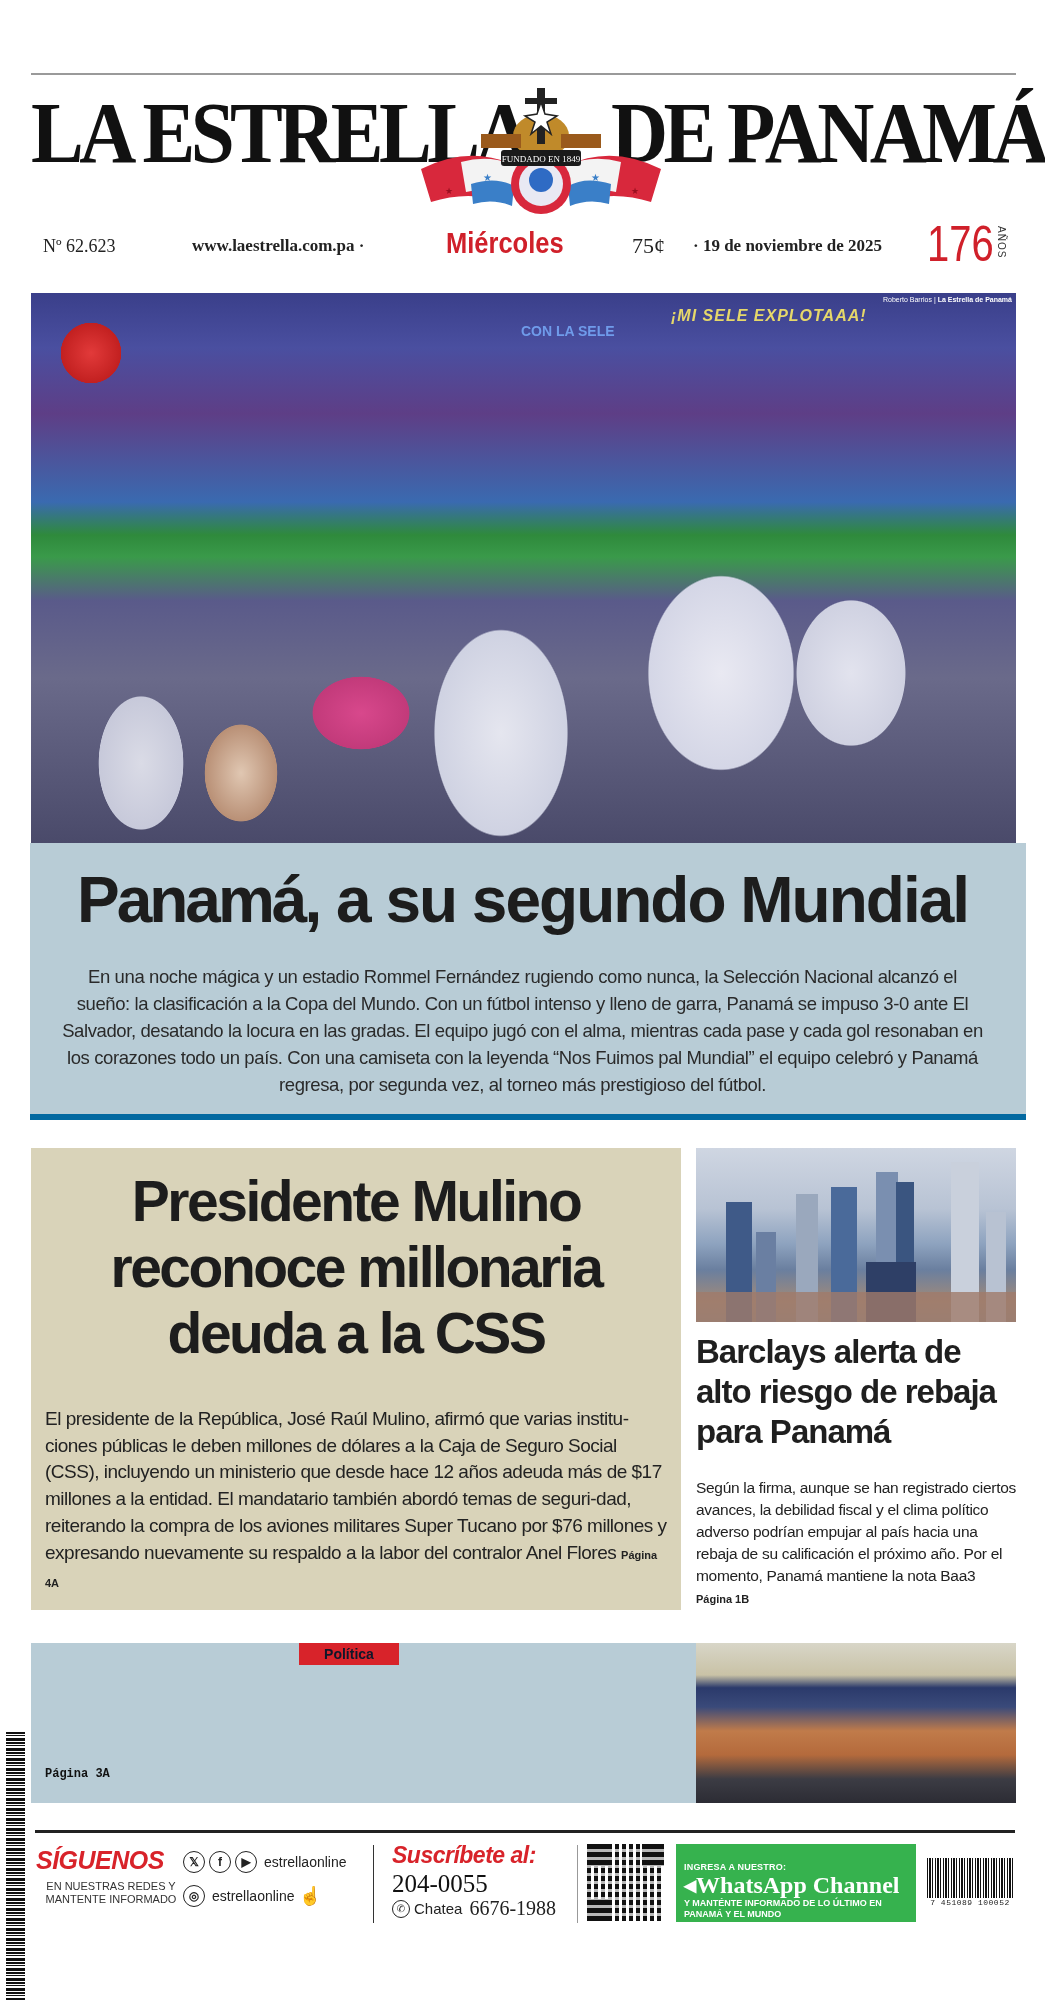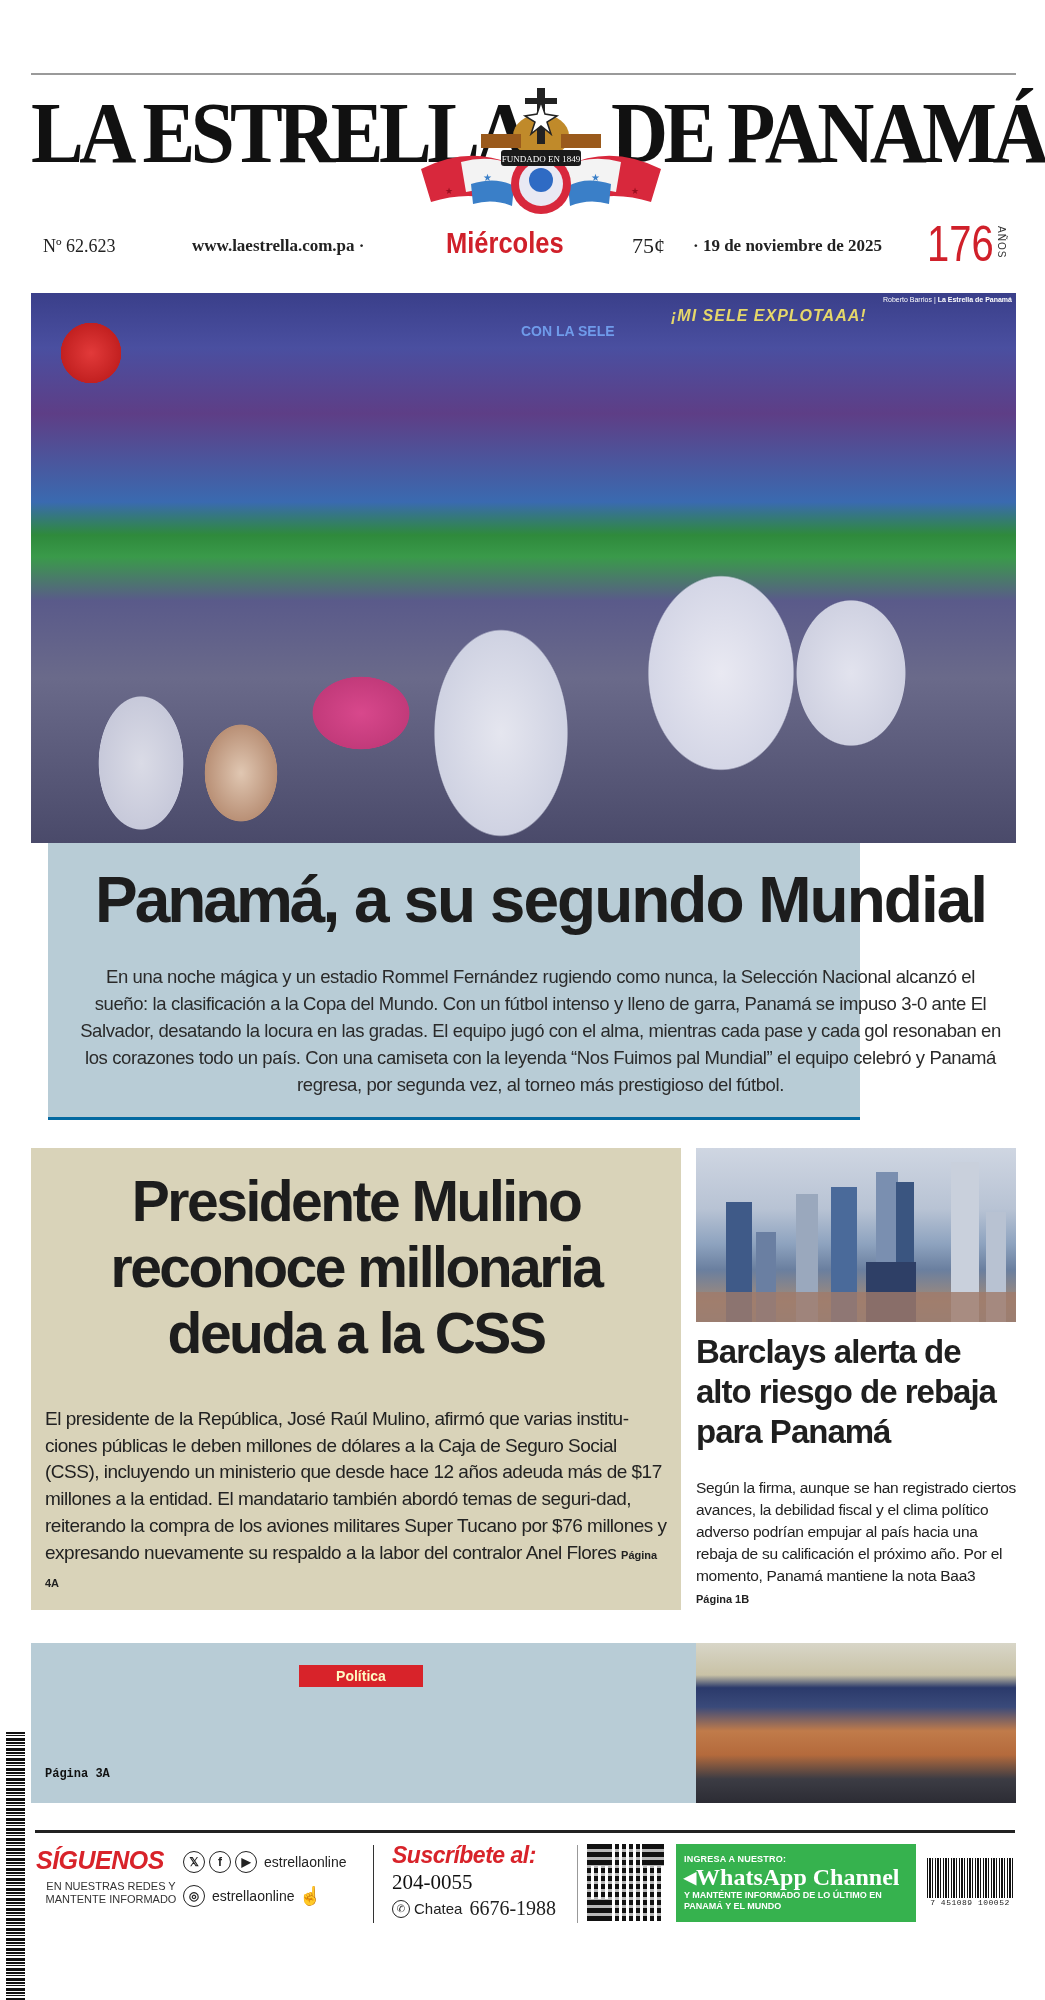--- a/index.html
+++ b/index.html
@@ -41,76 +41,76 @@
       radial-gradient(ellipse 60px 80px at 210px 480px, #e0c7b2 0%, #b99076 60%, transparent 61%),
       radial-gradient(ellipse 50px 50px at 60px 60px, #e23a3a 0%, #c22020 60%, transparent 61%),
       linear-gradient(180deg, #3a3f8a 0%, #4a4fa0 10%, #5e3e86 22%, #3a6ab0 38%, #2f8a3c 44%, #3a9a4a 48%, #5a5a8a 56%, #6a6a8a 70%, #4a4a6a 100%);
   }
   .hero-photo .credit { position: absolute; right: 4px; top: 3px; font-size: 7px; color: #fff; white-space: nowrap; }
   .hero-photo .credit b { font-weight: bold; }
   .hero-photo .banner { position: absolute; left: 640px; top: 14px; font-size: 16px; font-weight: bold; font-style: italic; color: #e6d86a; letter-spacing: 1px; }
   .hero-photo .banner2 { position: absolute; left: 490px; top: 30px; font-size: 14px; font-weight: bold; color: #7ab0ff; opacity: .8; }
 
   
-  .main-story { position: absolute; left: 48px; top: 843px; width: 812px; height: 277px; background: #b8ccd6; border-bottom: 3px solid #0369a1; }
+  .main-story { position: absolute; left: 30px; top: 843px; width: 996px; height: 277px; background: #b8ccd6; border-bottom: 6px solid #0369a1; }
   .main-headline { position: absolute; left: 0; top: 20px; width: 985px; text-align: center; font-size: 64px; line-height: 74px; color: #1d1d1d; letter-spacing: -2px; white-space: nowrap; }
   .main-headline .bold { font-weight: bold; letter-spacing: -3px; }
   .main-body { position: absolute; left: 30px; top: 120px; width: 925px; text-align: center; font-size: 18.5px; line-height: 27px; color: #2a2a2a; letter-spacing: -0.4px; }
 
   
   .css-story { position: absolute; left: 31px; top: 1148px; width: 650px; height: 462px; background: #d9d3b9; }
   .css-headline { position: absolute; left: 0; top: 20px; width: 650px; text-align: center; font-size: 57px; line-height: 66px; color: #1d1d1d; letter-spacing: -2.5px; }
   .css-body { position: absolute; left: 14px; top: 258px; width: 625px; font-size: 19px; line-height: 26.7px; color: #222; letter-spacing: -0.5px; }
   .page-ref { font-weight: bold; font-size: 11px; letter-spacing: 0; }
 
   
   .city-photo { position: absolute; left: 696px; top: 1148px; width: 320px; height: 174px; overflow: hidden;
     background: linear-gradient(180deg, #cfd6e2 0%, #b8c3d4 35%, #8ea3bf 55%, #6a7f9f 70%, #a08a7a 88%, #8a8a8a 100%); }
   .city-photo .bldg { position: absolute; bottom: 0; background: #4a5f80; }
   .barclays-headline { position: absolute; left: 696px; top: 1332px; width: 320px; font-size: 33px; line-height: 40px; color: #1f1f1f; letter-spacing: -1px; }
   .barclays-body { position: absolute; left: 696px; top: 1477px; width: 320px; font-size: 15.5px; line-height: 22px; color: #222; letter-spacing: -0.3px; }
 
   
   .politics { position: absolute; left: 31px; top: 1643px; width: 665px; height: 160px; background: #b8ccd6; }
-  .politica-label { position: absolute; left: 268px; top: 22px; width: 124px; height: 22px; background: #d8232a; color: #fef9c3; font-weight: bold; font-size: 14px; text-align: center; line-height: 22px; }
+  .politica-label { position: absolute; left: 268px; top: 0; width: 100px; height: 22px; background: #d8232a; color: #0f172a; font-weight: bold; font-size: 14px; text-align: center; line-height: 22px; }
   .politics-headline { position: absolute; left: 0; top: 36px; width: 665px; text-align: center; font-style: italic; font-size: 33px; line-height: 46px; color: #222; letter-spacing: -1.2px; }
   .politics-page { position: absolute; left: 14px; top: 124px; font-weight: bold; font-size: 12px; color: #111; font-family: Liberation Mono, monospace; }
   .assembly-photo { position: absolute; left: 696px; top: 1643px; width: 320px; height: 160px; overflow: hidden;
     background: linear-gradient(180deg, #d8d6c8 0%, #c9c2a6 20%, #2b3a6b 28%, #3a4a7a 40%, #c07b4a 55%, #b46a3c 70%, #3c3c44 85%, #2c2c34 100%); }
 
   
   .side-barcode { position: absolute; left: 6px; top: 1732px; width: 19px; height: 268px;
     background: repeating-linear-gradient(180deg, #111 0 2px, #fff 2px 3px, #111 3px 4px, #fff 4px 6px, #111 6px 9px, #fff 9px 10px); }
 
   
   .footer-rule { position: absolute; left: 35px; top: 1830px; width: 980px; height: 3px; background: #222; }
   .siguenos { position: absolute; left: 36px; top: 1846px; font-weight: bold; font-style: italic; color: #d8232a; font-size: 25px; letter-spacing: -0.5px; }
   .siguenos-sub { position: absolute; left: 36px; top: 1880px; font-size: 11px; line-height: 13px; color: #333; width: 150px; text-align: center; }
   .social-row { position: absolute; left: 183px; top: 1851px; display: flex; align-items: center; gap: 4px; }
   .social-row2 { position: absolute; left: 183px; top: 1885px; display: flex; align-items: center; gap: 4px; }
   .soc-icon { width: 22px; height: 22px; border: 1.5px solid #222; border-radius: 50%; display: inline-flex; align-items: center; justify-content: center; font-size: 12px; font-weight: bold; color: #222; }
   .soc-handle { font-size: 14px; color: #222; margin-left: 3px; }
   .hand-icon { font-size: 18px; margin-left: 1px; }
   .vdiv1 { position: absolute; left: 373px; top: 1845px; width: 1px; height: 78px; background: #333; }
   .suscribete { position: absolute; left: 392px; top: 1842px; font-weight: bold; font-style: italic; color: #d8232a; font-size: 23px; letter-spacing: -0.5px; }
-  .sus-phone { position: absolute; left: 392px; top: 1870px; font-family: "Liberation Serif", serif; font-size: 21px; color: #111; }
+  .sus-phone { position: absolute; left: 392px; top: 1870px; font-family: "Liberation Serif", serif; font-size: 25px; color: #111; }
   .sus-chat { position: absolute; left: 392px; top: 1897px; font-size: 15px; color: #222; display: flex; align-items: center; gap: 4px; }
   .sus-chat .num { font-family: "Liberation Serif", serif; font-size: 20px; margin-left: 3px; text-align: right; }
   .wa-icon { width: 18px; height: 18px; border: 1.5px solid #222; border-radius: 50%; font-size: 10px; display: inline-flex; align-items: center; justify-content: center; }
   .vdiv2 { position: absolute; left: 577px; top: 1845px; width: 1px; height: 78px; background: #999; }
   .qr { position: absolute; left: 587px; top: 1844px; width: 77px; height: 77px;
     background:
       linear-gradient(#111,#111) 0 0/22px 22px no-repeat,
       linear-gradient(#111,#111) 55px 0/22px 22px no-repeat,
       linear-gradient(#111,#111) 0 55px/22px 22px no-repeat,
       repeating-linear-gradient(90deg, #111 0 4px, #fff 4px 7px),
       #fff; }
   .qr::before { content: ""; position: absolute; inset: 0;
     background: repeating-linear-gradient(0deg, transparent 0 5px, #fff 5px 8px); opacity: .7; }
-  .whatsapp-box { position: absolute; left: 676px; top: 1844px; width: 240px; height: 78px; background: #36b24e; color: #fff; padding: 10px 8px; }
+  .whatsapp-box { position: absolute; left: 676px; top: 1844px; width: 240px; height: 78px; background: #36b24e; color: #fff; padding: 18px 8px; }
   .wa-top { font-size: 9px; font-weight: bold; letter-spacing: .2px; }
   .wa-title { font-family: "Liberation Serif", serif; font-weight: bold; font-size: 24px; line-height: 26px; white-space: nowrap; }
   .wa-sub { font-size: 9px; font-weight: bold; line-height: 11px; }
   .ean { position: absolute; left: 927px; top: 1858px; width: 86px; height: 40px;
     background: repeating-linear-gradient(90deg, #111 0 1px, #fff 1px 2px, #111 2px 4px, #fff 4px 5px, #111 5px 6px, #fff 6px 8px); }
   .ean-num { position: absolute; left: 927px; top: 1898px; width: 86px; font-family: "Liberation Mono", monospace; font-size: 8px; color: #222; text-align: center; letter-spacing: .5px; }
 </style>
 </head>
 <body>
 

